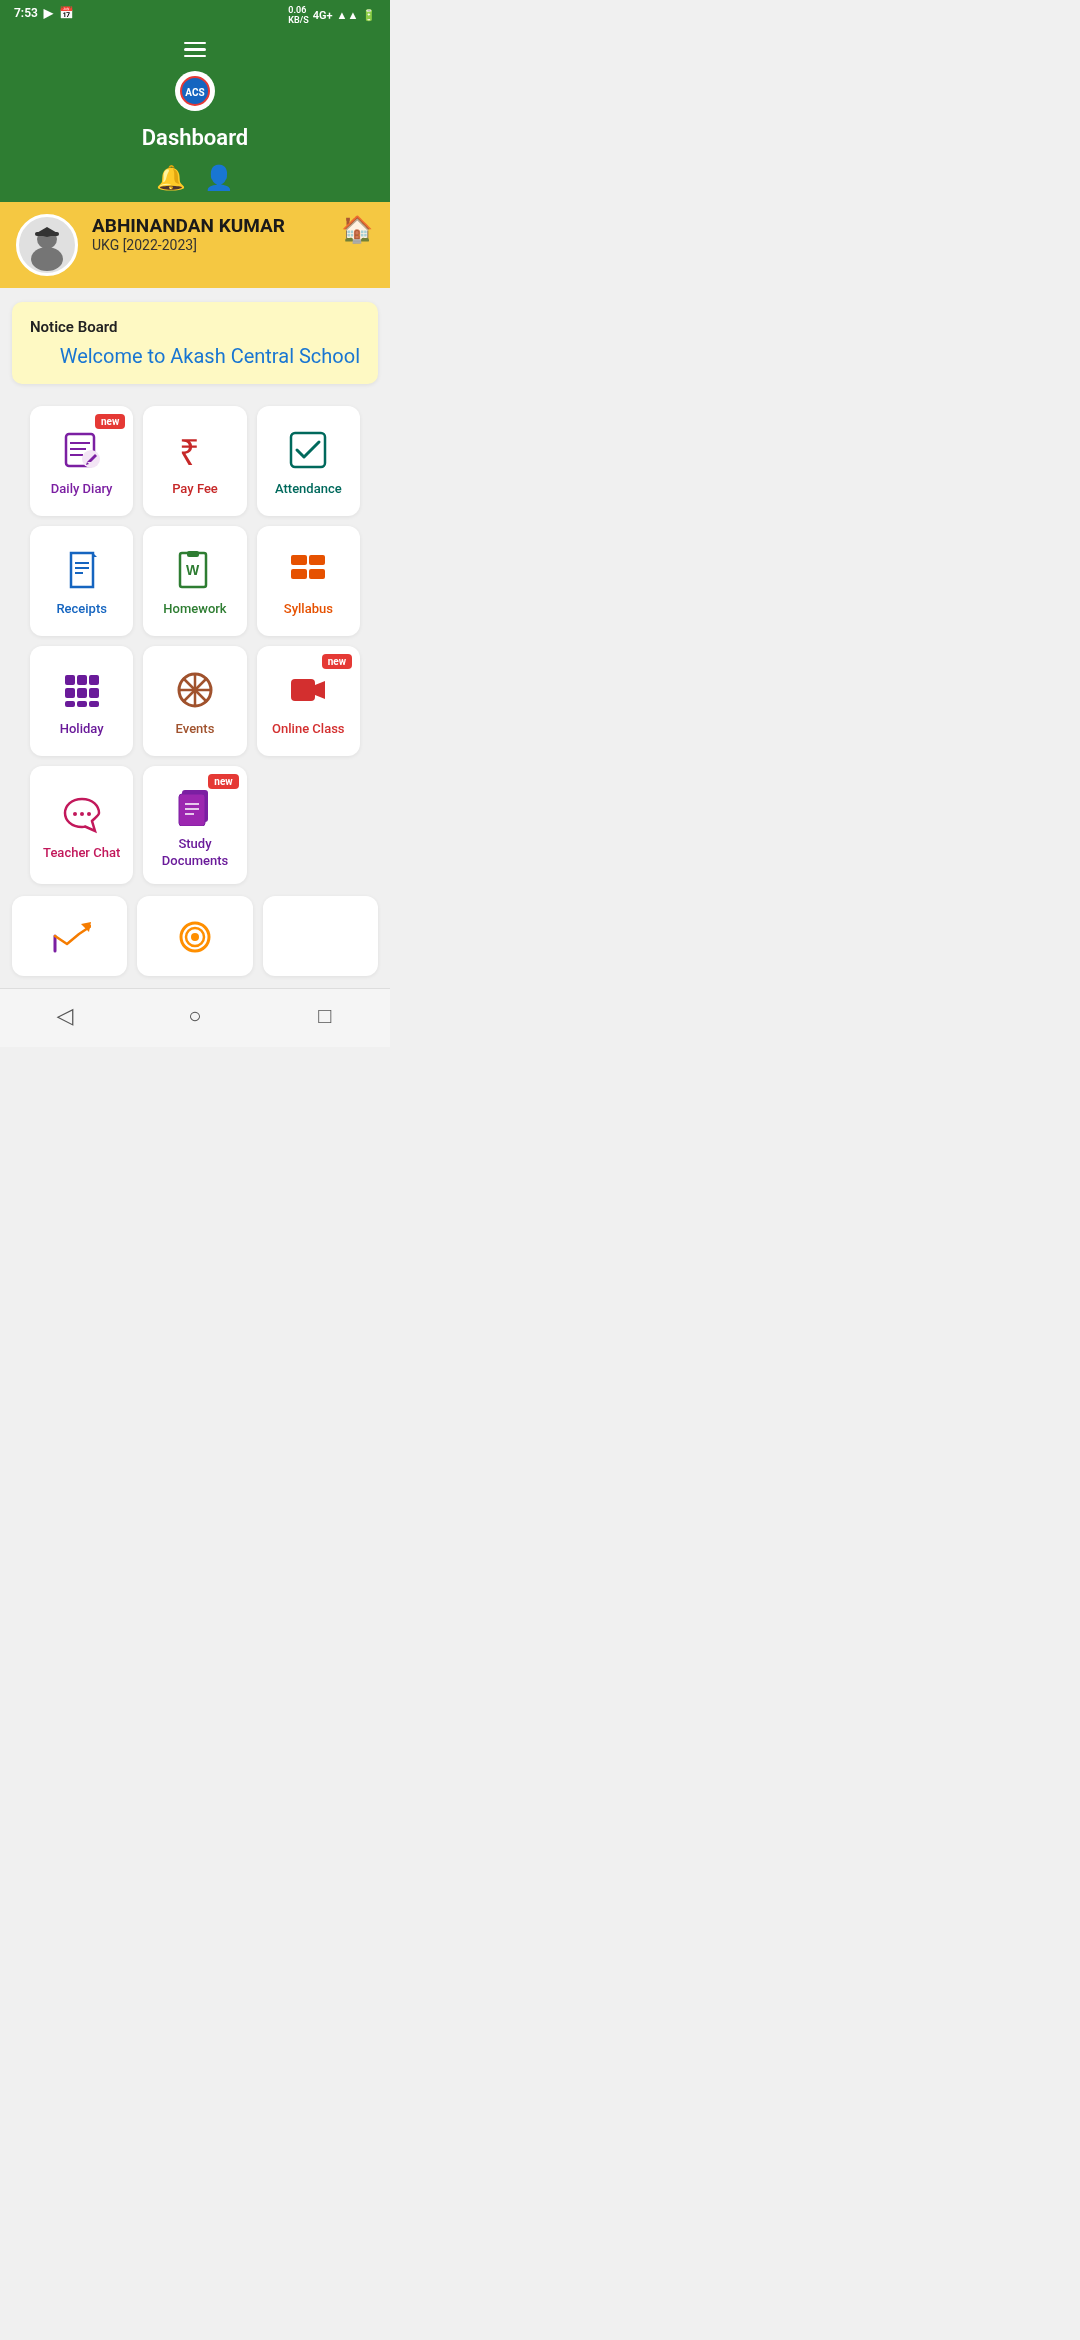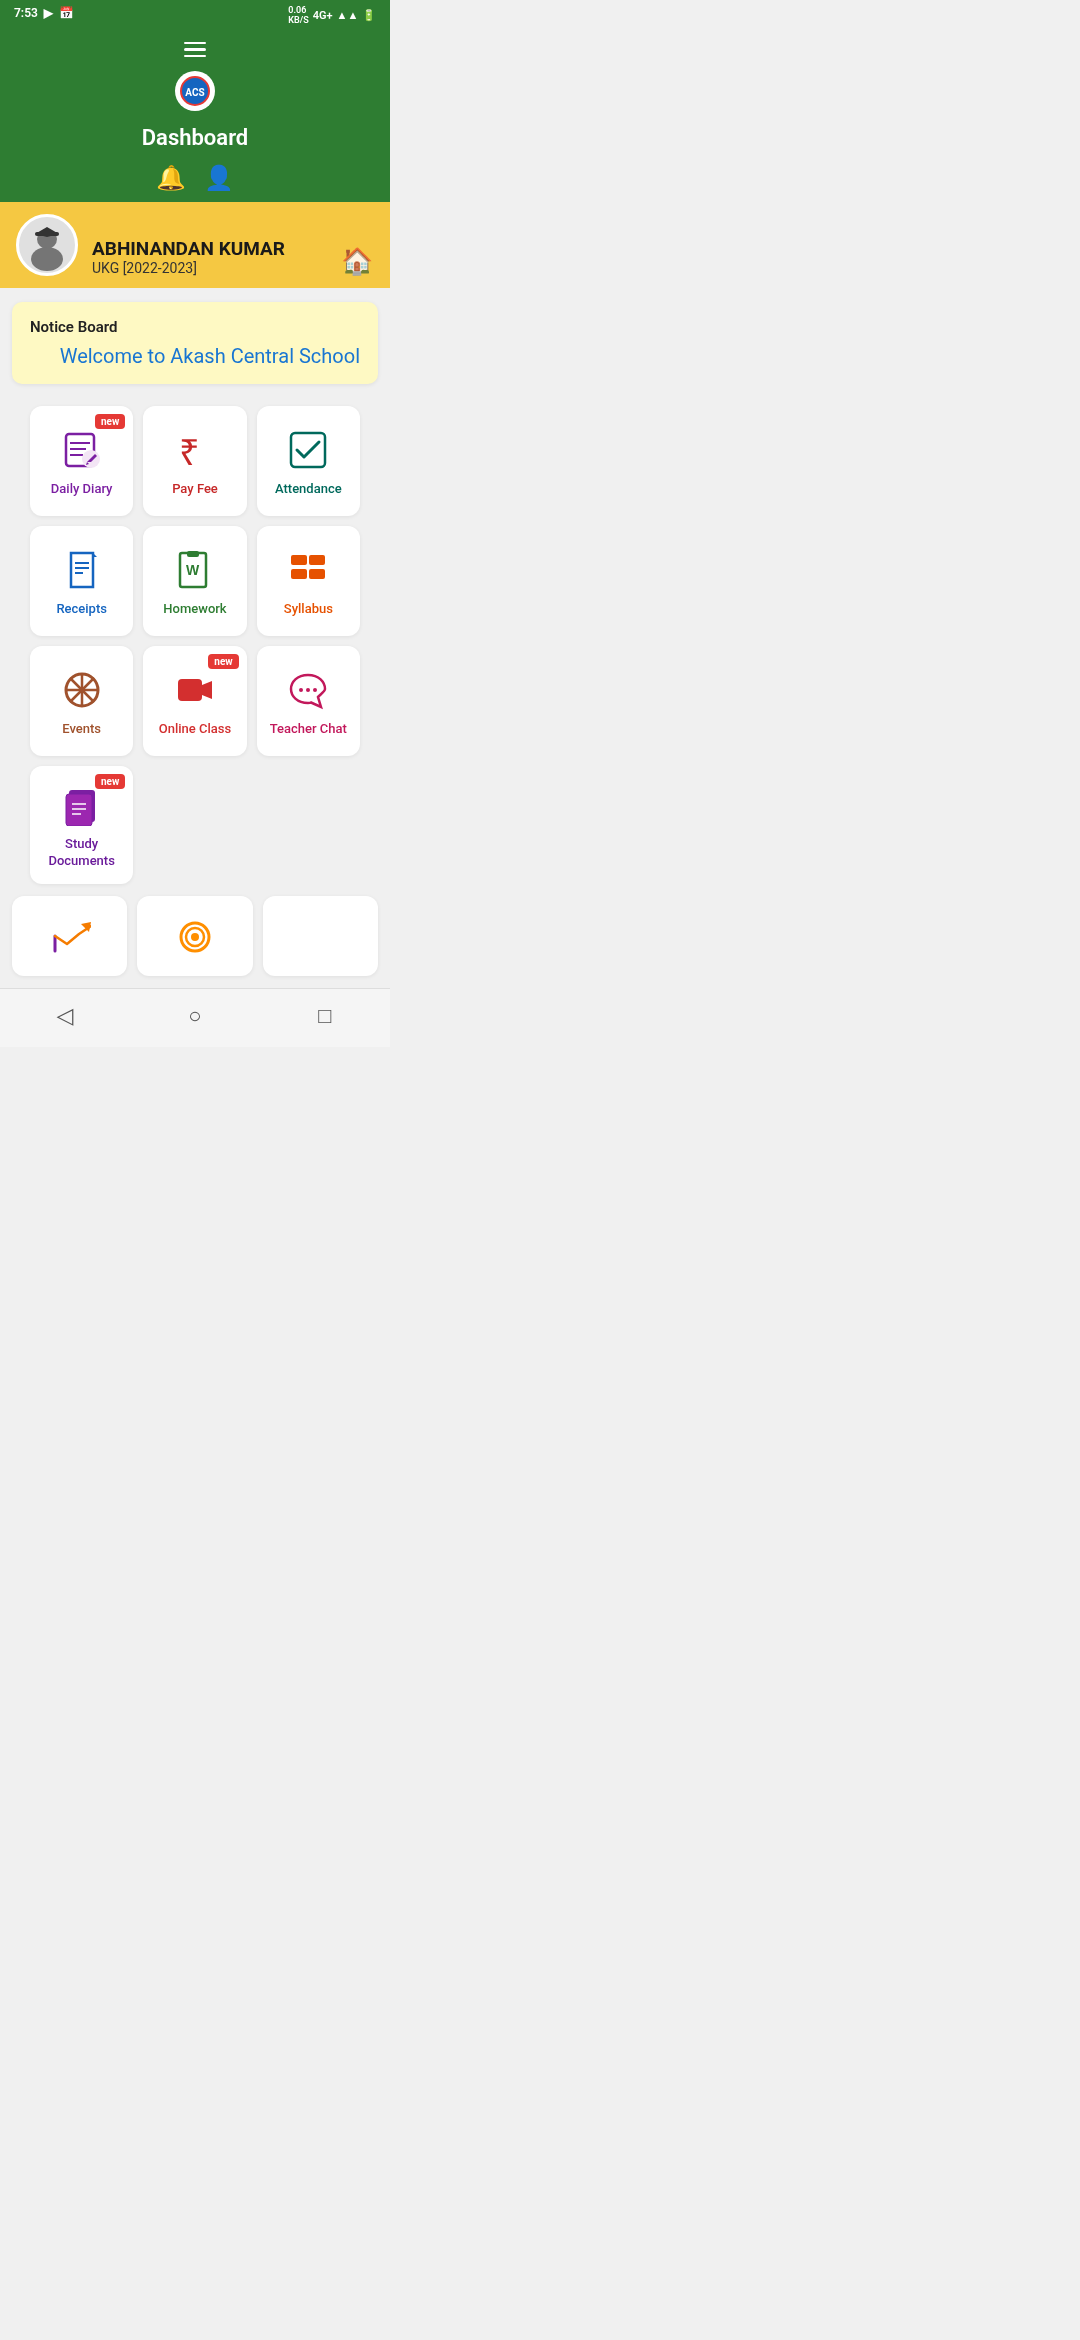--- a/index.html
+++ b/index.html
@@ -52,21 +52,21 @@
       border-radius: 50%;
       background: white;
       display: flex; align-items: center; justify-content: center;
       font-size: 18px;
     }
 
     
     .profile-banner {
       background: #f5c842;
       display: flex;
-      align-items: flex-end;
+      align-items: flex-start;
       padding: 12px 16px;
       gap: 14px;
     }
     .avatar {
       width: 62px; height: 62px;
       border-radius: 50%;
       background: #e0e0e0;
       border: 3px solid white;
       display: flex; align-items: center; justify-content: center;
       overflow: hidden;
@@ -286,20 +286,34 @@
   <div class="grid-item">
     <svg class="icon-svg" viewBox="0 0 42 42">
       <rect x="4" y="6" width="16" height="10" rx="2" fill="#e65100"></rect>
       <rect x="22" y="6" width="16" height="10" rx="2" fill="#e65100"></rect>
       <rect x="4" y="20" width="16" height="10" rx="2" fill="#e65100"></rect>
       <rect x="22" y="20" width="16" height="10" rx="2" fill="#e65100"></rect>
     </svg>
     <span class="grid-item-label color-orange">Syllabus</span>
   </div>
 
+  <div class="grid-item">
+    <svg class="icon-svg" viewBox="0 0 42 42">
+      <rect x="4" y="6" width="10" height="10" rx="2" fill="#6a1b9a"></rect>
+      <rect x="16" y="6" width="10" height="10" rx="2" fill="#6a1b9a"></rect>
+      <rect x="28" y="6" width="10" height="10" rx="2" fill="#6a1b9a"></rect>
+      <rect x="4" y="19" width="10" height="10" rx="2" fill="#6a1b9a"></rect>
+      <rect x="16" y="19" width="10" height="10" rx="2" fill="#6a1b9a"></rect>
+      <rect x="28" y="19" width="10" height="10" rx="2" fill="#6a1b9a"></rect>
+      <rect x="4" y="32" width="10" height="6" rx="2" fill="#6a1b9a"></rect>
+      <rect x="16" y="32" width="10" height="6" rx="2" fill="#6a1b9a"></rect>
+      <rect x="28" y="32" width="10" height="6" rx="2" fill="#6a1b9a"></rect>
+    </svg>
+    <span class="grid-item-label color-violet">Holiday</span>
+  </div>
 
   <div class="grid-item">
     <svg class="icon-svg" viewBox="0 0 42 42">
       <circle cx="21" cy="21" r="16" fill="none" stroke="#a0522d" stroke-width="3"></circle>
       <path d="M21 5 L21 37 M5 21 L37 21" stroke="#a0522d" stroke-width="2.5"></path>
       <path d="M9 9 L33 33 M33 9 L9 33" stroke="#a0522d" stroke-width="2.5"></path>
     </svg>
     <span class="grid-item-label color-brown">Events</span>
   </div>
 

